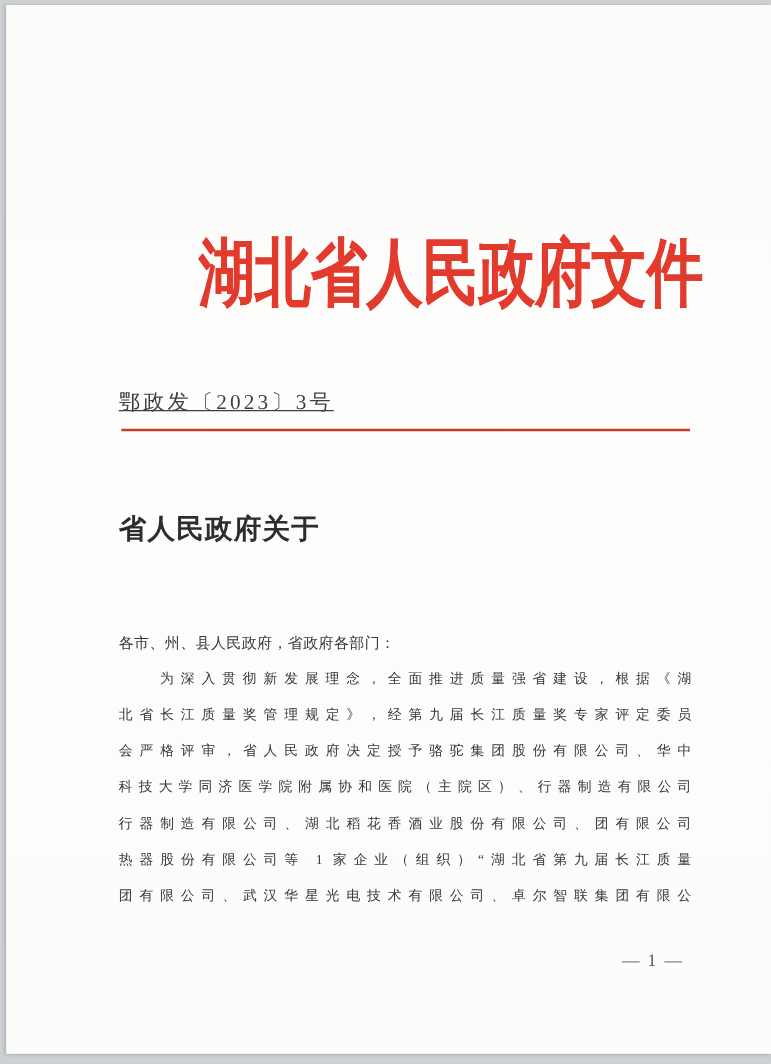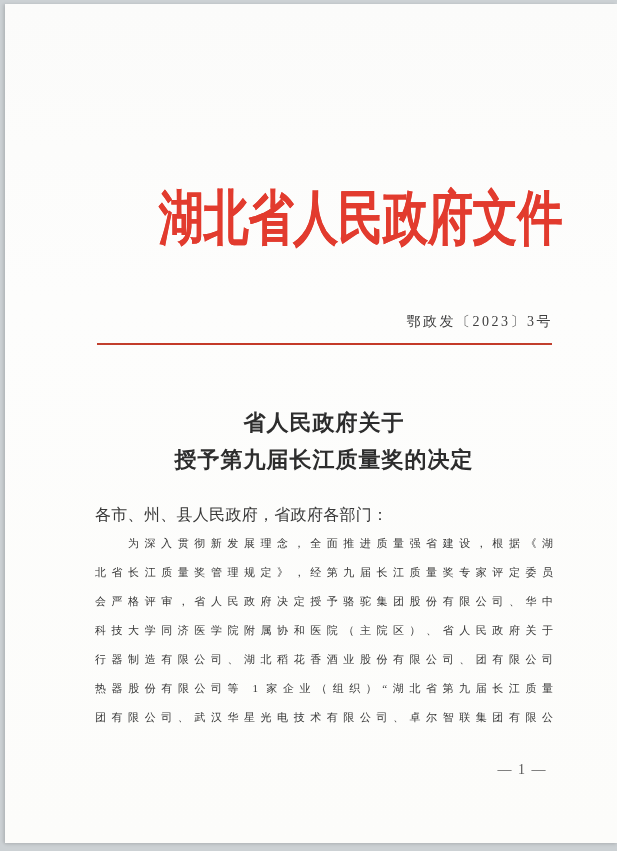--- a/index.html
+++ b/index.html
@@ -34,49 +34,50 @@
     font-size: 59px;
     font-weight: bold;
     color: var(--letterhead_red, #e23b2e);
     transform: scaleX(0.76);
     transform-origin: 50% 50%;
     text-shadow: 0.5px 0 0 var(--letterhead_red, #e23b2e);
   }
   .doc-number {
     position: absolute;
     top: 306px; left: 0; width: 100%;
-    text-align: right;
-    font-size: 14px;
+    text-align: left;
+    font-size: 17px;
     letter-spacing: 2.5px;
     color: #3f3f3f;
     line-height: 24px;
+    text-decoration: underline;
   }
   .red-line {
     position: absolute;
     top: 339px; left: 2px;
     width: 455px; height: 2px;
     background: linear-gradient(90deg, #c1402e, var(--divider_red, #c43a28) 15%, var(--divider_red, #c43a28) 85%, #c1402e);
   }
   .doc-title {
     position: absolute;
     top: 400px; left: 0; width: 100%;
-    text-align: center;
+    text-align: left;
     font-size: 22px;
     font-weight: bold;
     color: #2d2d2d;
     line-height: 37px;
     letter-spacing: 1px;
   }
   .body-block {
     position: absolute;
     top: 496px; left: 0;
     width: 458px;
   }
   .salutation {
-    font-size: 16px;
+    font-size: 12px;
     line-height: 29px;
     color: var(--body_text, #383838);
     letter-spacing: 0.3px;
     white-space: nowrap;
   }
   .bline {
     font-size: 11px;
     line-height: 29px;
     height: 29px;
     color: var(--body_text, #383838);
@@ -103,29 +104,28 @@
     <div class="letterhead">
       <span>湖北省人民政府文件</span>
     </div>
 
     <div class="doc-number">鄂政发〔2023〕3号</div>
 
     <div class="red-line"></div>
 
     <div class="doc-title">
       <div>省人民政府关于</div>
-      <div>授予第九届长江质量奖的决定</div>
     </div>
 
     <div class="body-block">
       <div class="salutation">各市、州、县人民政府，省政府各部门：</div>
       <div class="bline indent">为深入贯彻新发展理念，全面推进质量强省建设，根据《湖</div>
       <div class="bline">北省长江质量奖管理规定》，经第九届长江质量奖专家评定委员</div>
       <div class="bline">会严格评审，省人民政府决定授予骆驼集团股份有限公司、华中</div>
-      <div class="bline">科技大学同济医学院附属协和医院（主院区）、省人民政府关于</div>
+      <div class="bline">科技大学同济医学院附属协和医院（主院区）、行器制造有限公司</div>
       <div class="bline">行器制造有限公司、湖北稻花香酒业股份有限公司、团有限公司</div>
       <div class="bline">热器股份有限公司等 1 家企业（组织）“湖北省第九届长江质量</div>
       <div class="bline">团有限公司、武汉华星光电技术有限公司、卓尔智联集团有限公</div>
     </div>
 
     <div class="page-number">— 1 —</div>
 
   </div>
 </div>
 

